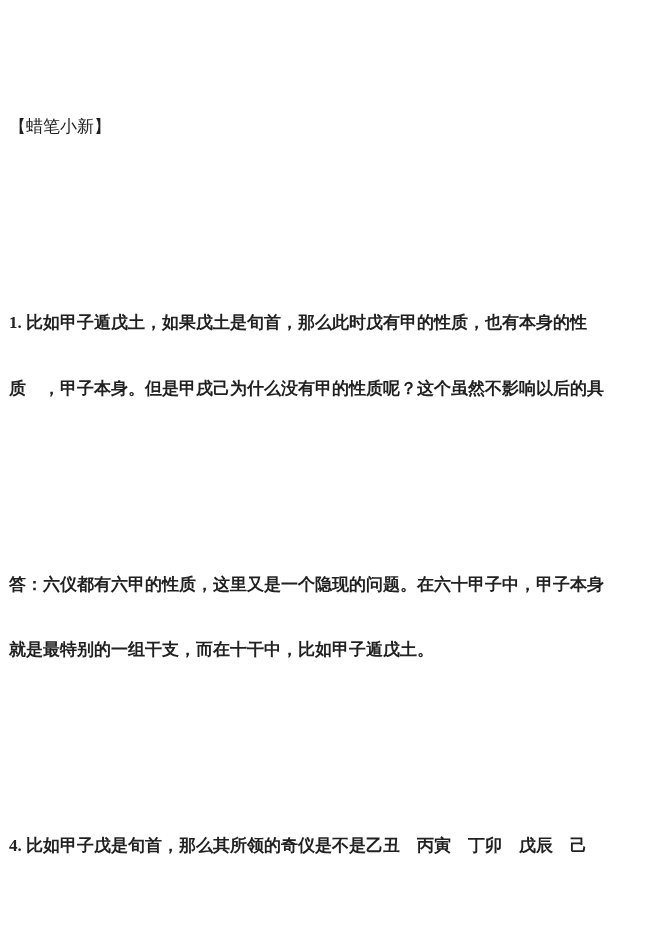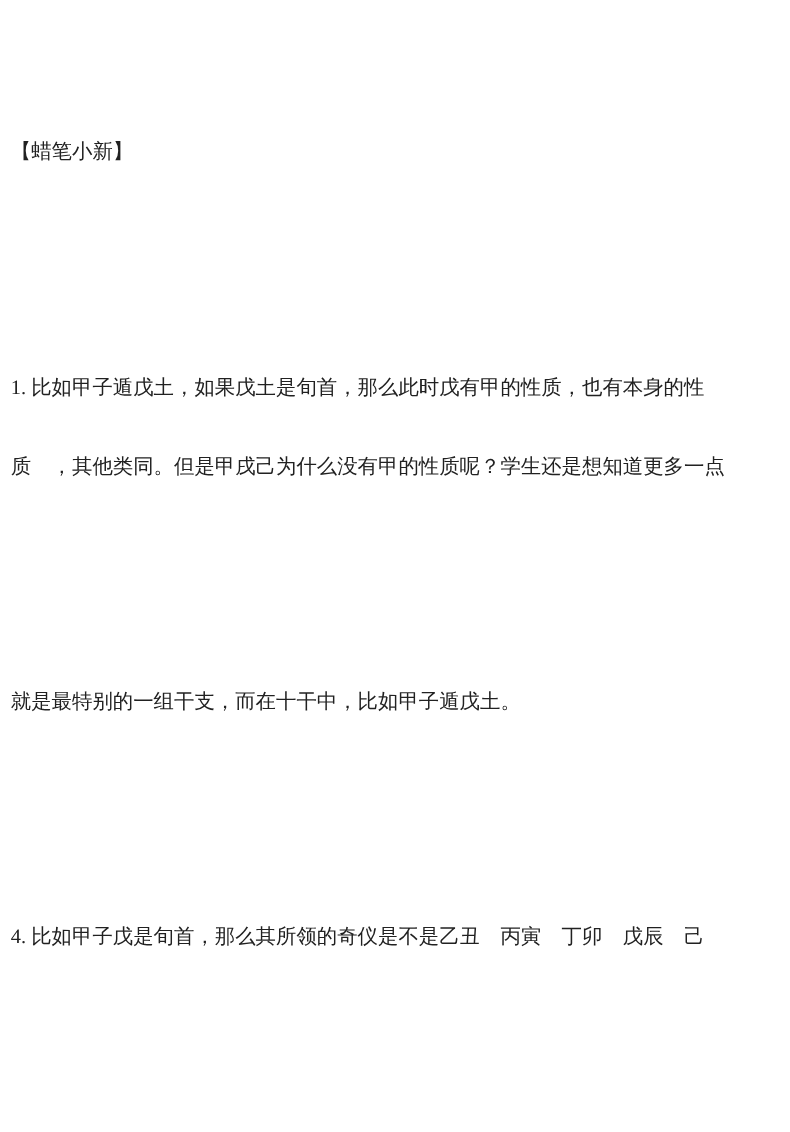--- a/index.html
+++ b/index.html
@@ -19,43 +19,45 @@
     padding: 7px 6px 0 9px;
     background: #ffffff;
     color: #212121;
     font-family: "Liberation Serif", "DejaVu Serif", serif;
     font-size: 17px;
     line-height: 21.8px;
     white-space: pre-wrap;
   }
   .para {
     margin: 0 0 21.8px 0;
+    font-weight: bold;
   }
   .line {
     min-height: 21.8px;
   }
   .section-header {
     font-weight: normal;
   }
 </style>
 </head>
 <body>
 
 <div class="page">
 
   <div class="para section-header">
     <div class="line">【蜡笔小新】</div>
   </div>
 
   <div class="para">
     <div class="line">1. 比如甲子遁戊土，如果戊土是旬首，那么此时戊有甲的性质，也有本身的性</div>
-    <div class="line">质　，其他类同。但是甲戌己为什么没有甲的性质呢？学生还是想知道更多一点</div>
+    <div class="line">质　，甲子本身。但是甲戌己为什么没有甲的性质呢？这个虽然不影响以后的具</div>
   </div>
 
   <div class="para">
+    <div class="line">答：六仪都有六甲的性质，这里又是一个隐现的问题。在六十甲子中，甲子本身</div>
     <div class="line">就是最特别的一组干支，而在十干中，比如甲子遁戊土。</div>
   </div>
 
   <div class="para">
     <div class="line">4. 比如甲子戊是旬首，那么其所领的奇仪是不是乙丑　丙寅　丁卯　戊辰　己</div>
     
     
     
   </div>
 

